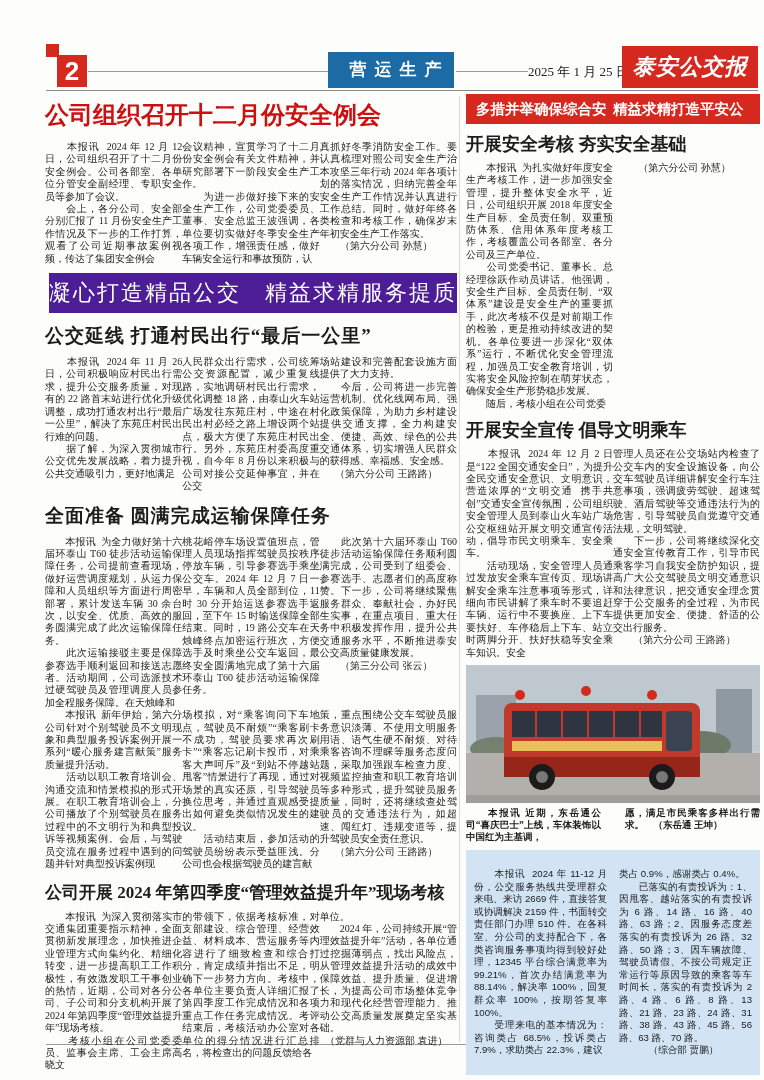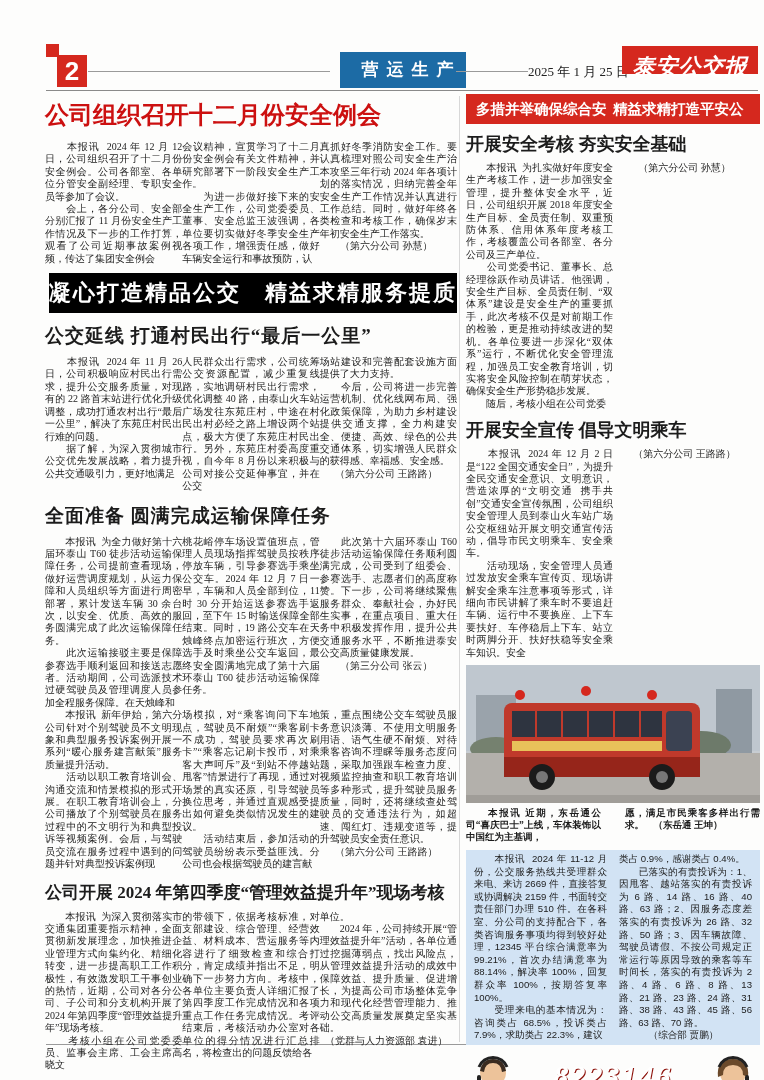--- a/index.html
+++ b/index.html
@@ -3,53 +3,53 @@
 <meta charset="utf-8">
 <style>
   html,body{margin:0;padding:0;background:#e8e8e8;}
   .page{position:relative;width:764px;height:1080px;background:#fdfdfc;overflow:hidden;
         font-family:"Liberation Serif","DejaVu Serif",serif;color:#1c1c1c;}
   
   .sq-small{position:absolute;left:46px;top:44px;width:13px;height:13px;background:#d5281e;}
   .pagenum{position:absolute;left:57px;top:55px;width:30px;height:32px;background:#d5281e;color:#fff;
            font-size:26px;font-weight:bold;text-align:center;line-height:32px;font-family:"Liberation Sans",sans-serif;}
   .hline-a{position:absolute;left:88px;top:71px;width:242px;height:0;border-top:1px solid #9a9a9a;}
-  .section-box{position:absolute;left:340px;top:52px;width:126px;height:36px;background:#1c6ba5;color:#fff;
+  .section-box{position:absolute;left:328px;top:52px;width:126px;height:36px;background:#1c6ba5;color:#fff;
            font-size:17px;font-weight:bold;letter-spacing:8px;text-align:center;line-height:36px;padding-left:17px;box-sizing:border-box;}
   .hline-b{position:absolute;left:456px;top:71px;width:72px;height:0;border-top:1px solid #9a9a9a;}
   .date{position:absolute;left:528px;top:63px;font-size:13px;color:#222;}
-  .masthead{position:absolute;left:622px;top:46px;width:136px;height:28px;background:#d5281e;color:#fff;
+  .masthead{position:absolute;left:622px;top:46px;width:136px;height:42px;background:#d5281e;color:#fff;
            font-size:22px;font-weight:bold;font-style:italic;text-align:center;line-height:42px;letter-spacing:1px;}
   .hline-top{position:absolute;left:46px;top:90px;width:712px;height:0;border-top:1px solid #8a8a8a;}
   .hline-bottom{position:absolute;left:46px;top:1044px;width:712px;height:0;border-top:1px solid #9a9a9a;}
   .v-rule{position:absolute;left:459px;top:96px;height:946px;width:0;border-left:1px solid #d8d8d8;}
   
   .col-left{position:absolute;left:45px;top:95px;width:412px;}
   .col-right{position:absolute;left:466px;top:94px;width:294px;}
   
   .art{display:flex;text-align:justify;font-size:10px;line-height:12.4px;}
   .art .c{flex:1;white-space:pre-wrap;}
   .sig{display:block;text-align:center;padding-right:4px;white-space:normal;}
   .head{font-weight:bold;margin:0 0 6px 0;}
   .h-red{color:#cc1010;font-size:24px;margin:4px 0 10px 0;}
   .h2{font-size:19px;margin:10px 0 7px 0;letter-spacing:1px;}
   .h2-sm{font-size:17px;margin:10px 0 7px 0;}
   .h2-r{font-size:18px;margin:8px 0 6px 0;}
   
-  .banner-left{margin:8px 0 2px 4px;height:40px;background:#000000;color:#fff;font-size:22px;font-weight:bold;
+  .banner-left{margin:8px 0 2px 4px;height:40px;background:#4c1d95;color:#fff;font-size:22px;font-weight:normal;
                text-align:center;line-height:40px;letter-spacing:2px;}
   .banner-right{height:30px;background:#d5281e;color:#fff;font-size:14.5px;font-weight:bold;line-height:30px;
                display:flex;justify-content:space-between;padding:0 10px;}
   
   .photo{margin-top:6px;width:294px;height:138px;display:block;}
   .caption{display:flex;gap:24px;font-size:9.5px;line-height:12px;font-weight:600;margin-top:4px;text-align:justify;justify-content:space-between;}
   .caption .c{flex:1;}
   .cap-sig{white-space:nowrap;}
   
-  .notice{margin-top:7px;background:#d2e3f4;padding:3px 8px;display:flex;gap:12px;
+  .notice{margin-top:7px;background:#d2e3f4;padding:18px 8px;display:flex;gap:12px;
           font-size:9.6px;line-height:12.6px;text-align:justify;font-family:"Liberation Sans","DejaVu Sans",sans-serif;}
   .notice .c{flex:1;white-space:pre-wrap;}
   
   .hotline{position:relative;height:66px;margin-top:4px;}
   .hl-num{position:absolute;left:0;right:0;top:10px;text-align:center;color:#fff;font-size:30px;font-weight:bold;
           font-style:italic;letter-spacing:2px;font-family:"Liberation Serif",serif;text-shadow:1px 1px 0 #8d120b;}
   .op{position:absolute;top:4px;width:62px;height:62px;}
   .op-l{left:-4px;} .op-r{right:-4px;}
 </style>
 </head>
@@ -81,21 +81,21 @@
       </div>
     </section>
 
     <div class="banner-left">凝心打造精品公交　精益求精服务提质</div>
 
     <section>
       <h2 class="head h2">公交延线 打通村民出行“最后一公里”</h2>
       <div class="art">
         <div class="c">　　本报讯  2024 年 11 月 26 日，公司积极响应村民出行需求，提升公交服务质量，对现有的 22 路首末站进行优化升级调整，成功打通农村出行“最后一公里”，解决了东苑庄村民出行难的问题。
 　　据了解，为深入贯彻城市公交优先发展战略，着力提升公共交通吸引力，更好地满足</div>
-        <div class="c">人民群众出行需求，公司统筹公交资源配置，减少重复线路，实地调研村民出行需求，优化调整 40 路，由泰山火车站广场发往东苑庄村，中途在村民出村必经之路上增设两个站点，极大方便了东苑庄村民出行。另外，东苑庄村委高度重视，自今年 8 月份以来积极与公司对接公交延伸事宜，并在公交</div>
+        <div class="c">人民群众出行需求，公司统筹公交资源配置，减少重复线路，实地调研村民出行需求，优化调整 18 路，由泰山火车站广场发往东苑庄村，中途在村民出村必经之路上增设两个站点，极大方便了东苑庄村民出行。另外，东苑庄村委高度重视，自今年 8 月份以来积极与公司对接公交延伸事宜，并在公交</div>
         <div class="c"><span>场站建设和完善配套设施方面提供了大力支持。
 　　今后，公司将进一步完善运营机制、优化线网布局、强化政策保障，为助力乡村建设提供交通支撑，全力构建安全、便捷、高效、绿色的公共交通体系，切实增强人民群众的获得感、幸福感、安全感。</span><span class="sig">（第六分公司  王路路）</span></div>
       </div>
     </section>
 
     <section>
       <h2 class="head h2">全面准备 圆满完成运输保障任务</h2>
       <div class="art">
         <div class="c">　　本报讯  为全力做好第十六届环泰山 T60 徒步活动运输保障任务，公司提前查看现场，做好运营调度规划，从运力保障和人员组织等方面进行周密部署，累计发送车辆 30 余台次，以安全、优质、高效的服务圆满完成了此次运输保障任务。
 　　此次运输接驳主要是保障参赛选手顺利返回和接送志愿者。活动期间，公司选派技术过硬驾驶员及管理调度人员参加全程服务保障。在天烛峰和</div>
@@ -145,21 +145,23 @@
 　　随后，考核小组在公司党委</div>
         <div class="c"><span class="sig">（第六分公司  孙慧）</span></div>
       </div>
     </section>
 
     <section>
       <h2 class="head h2-r">开展安全宣传 倡导文明乘车</h2>
       <div class="art">
         <div class="c">　　本报讯  2024 年 12 月 2 日是“122 全国交通安全日”，为提升全民交通安全意识、文明意识，营造浓厚的“文明交通  携手共创”交通安全宣传氛围，公司组织安全管理人员到泰山火车站广场公交枢纽站开展文明交通宣传活动，倡导市民文明乘车、安全乘车。
 　　活动现场，安全管理人员通过发放安全乘车宣传页、现场讲解安全乘车注意事项等形式，详细向市民讲解了乘车时不要追赶车辆、运行中不要换座、上下车要扶好、车停稳后上下车、站立时两脚分开、扶好扶稳等安全乘车知识。安全</div>
-        <div class="c"><span class="sig">（第六分公司  王路路）</span></div>
+        <div class="c"><span>管理人员还在公交场站内检查了公交车内的安全设施设备，向公交车驾驶员详细讲解安全行车注意事项，强调疲劳驾驶、超速驾驶、酒后驾驶等交通违法行为的危害，引导驾驶员自觉遵守交通法规，文明驾驶。
+　　下一步，公司将继续深化交通安全宣传教育工作，引导市民乘客学习自我安全防护知识，提高广大公交驾驶员文明交通意识和法律意识，把交通安全理念贯穿于公交服务的全过程，为市民提供更加安全、便捷、舒适的公交出行服务。
+</span><span class="sig">（第六分公司  王路路）</span></div>
       </div>
     </section>
 
     <svg class="photo" viewBox="0 0 294 138" xmlns="http://www.w3.org/2000/svg">
       <rect x="0" y="0" width="294" height="138" fill="#c7ccd1"></rect>
       <rect x="0" y="0" width="294" height="86" fill="#bfc7cf"></rect>
       <rect x="10" y="30" width="40" height="58" fill="#9aa3ab"></rect>
       <rect x="250" y="24" width="36" height="64" fill="#8f99a2"></rect>
       <rect x="55" y="44" width="28" height="44" fill="#a8b0b7"></rect>
       <ellipse cx="235" cy="80" rx="30" ry="14" fill="#6d7a6a"></ellipse>

